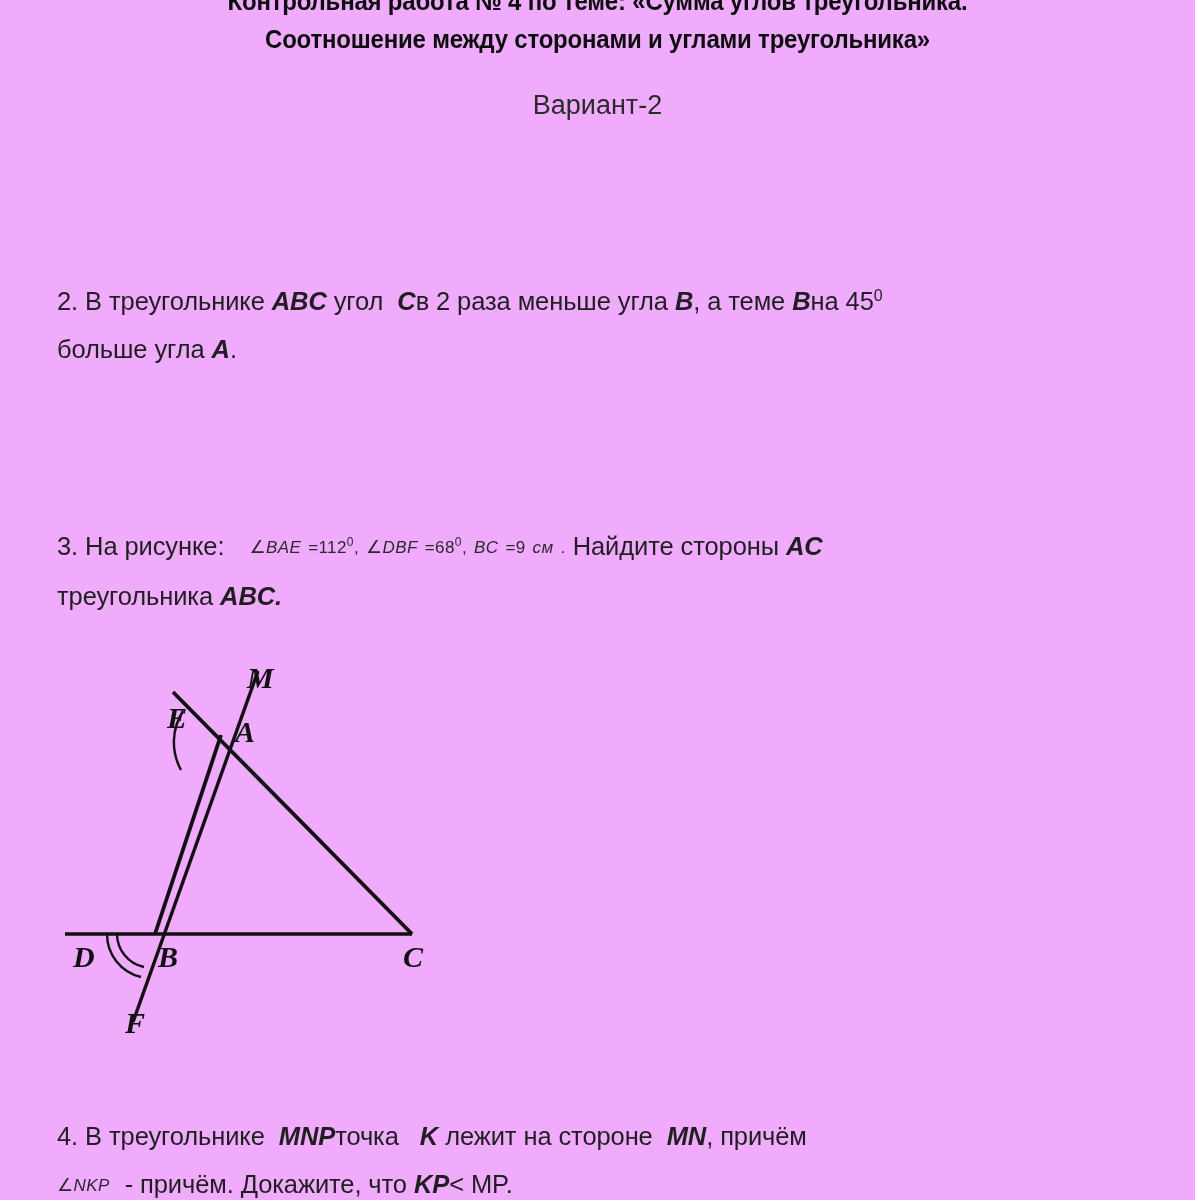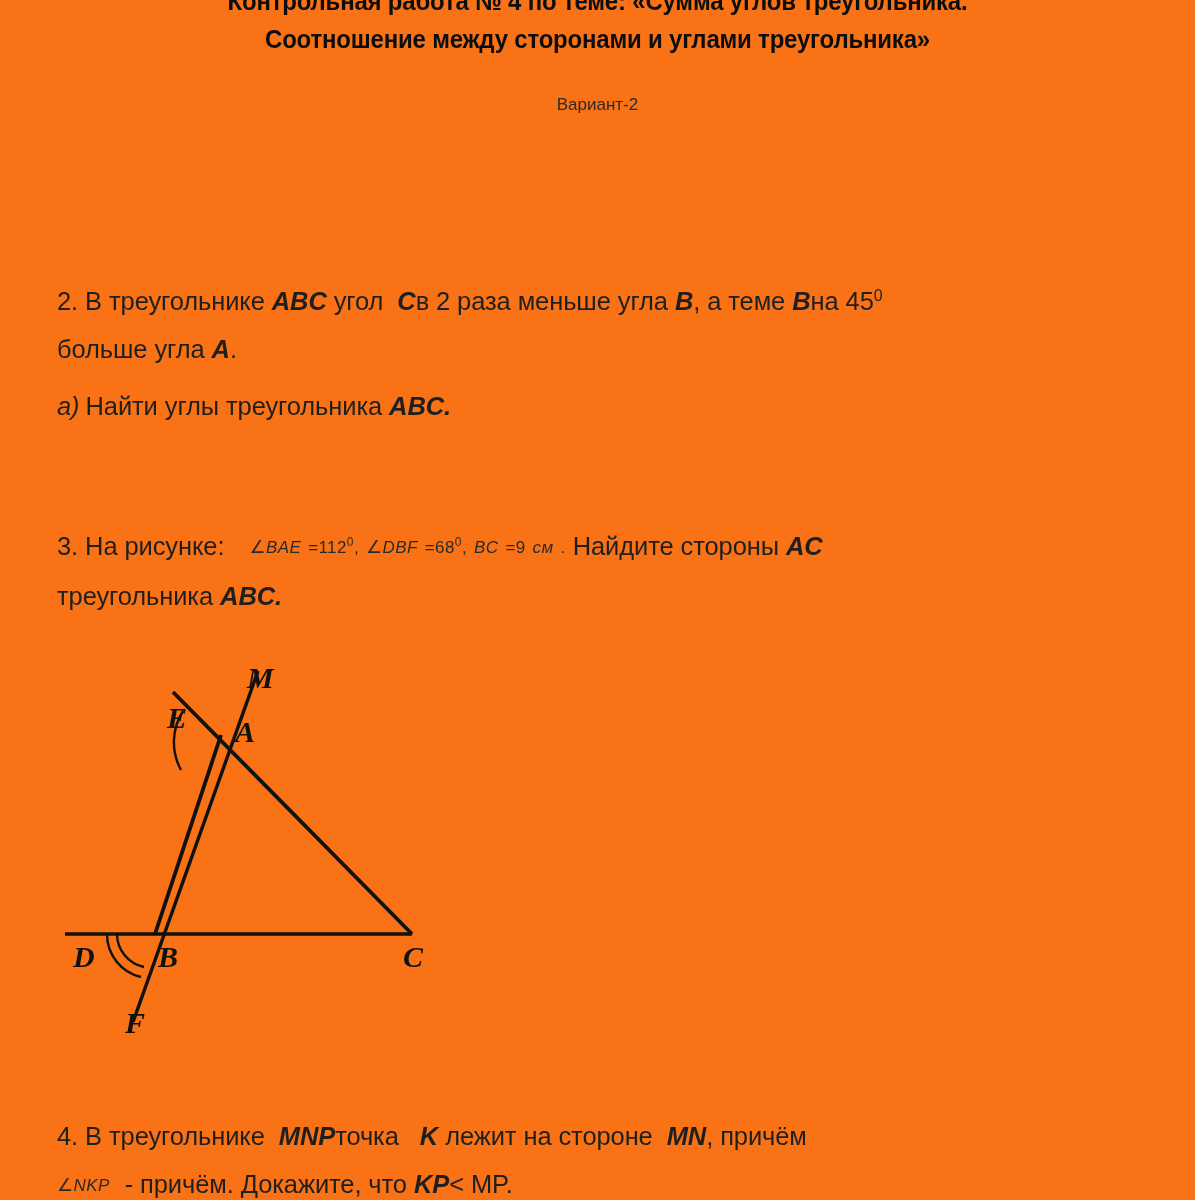--- a/index.html
+++ b/index.html
@@ -5,21 +5,21 @@
 <style>
   html, body {
     margin: 0;
     padding: 0;
     background: #ffffff;
   }
   #page {
     position: relative;
     width: 1195px;
     height: 1200px;
-    background: #f97316;
+    background: #f0abfc;
     overflow: hidden;
     font-family: "Liberation Sans", sans-serif;
     color: #1a1a1a;
     -webkit-font-smoothing: antialiased;
   }
 
   
   .title-block {
     position: absolute;
     left: 0;
@@ -36,21 +36,21 @@
     transform-origin: center center;
     color: #0d0d0d;
     white-space: nowrap;
   }
   .variant-line {
     position: absolute;
     left: 0;
     top: 88px;
     width: 1195px;
     text-align: center;
-    font-size: 17px;
+    font-size: 27px;
     line-height: 34px;
     color: #2b2b2b;
     font-weight: normal;
   }
 
   
   .para {
     position: absolute;
     left: 57px;
     width: 1090px;
@@ -131,24 +131,20 @@
     <span class="it">ABC</span>
     <span>угол</span>&nbsp;
     <span class="it">C</span><span>в 2 раза меньше угла</span>
     <span class="it">B</span><span>, а теме</span>
     <span class="it">B</span><span>на</span>
     <span>45</span><span class="sup">0</span><br>
     <span>больше угла</span>
     <span class="it">A</span><span>.</span>
   </div>
 
-  <div class="para narrow" style="top:382px;">
-    <span class="subitem-mark">а)</span><span>Найти углы треугольника</span>
-    <span class="it">ABC</span><span class="it">.</span>
-  </div>
 
 
   <div class="para" style="top:518px;">
     <span>3.</span>
     <span>На рисунке:</span>
     <span class="sp" style="display:inline-block;width:18px;"></span><span class="mathrun"><span class="ang">∠</span><span>BAE</span><span class="sp"></span><span class="num">=</span><span class="num">112</span><span class="deg">0</span><span class="num">,</span><span class="sp"></span><span class="ang">∠</span><span>DBF</span><span class="sp"></span><span class="num">=</span><span class="num">68</span><span class="deg">0</span><span class="num">,</span><span class="sp"></span><span>BC</span><span class="sp"></span><span class="num">=</span><span class="num">9</span><span class="sp"></span><span>см</span><span class="sp"></span><span class="num">.</span></span>
     <span>Найдите стороны</span>
     <span class="it">AC</span><br>
     <span>треугольника</span>
     <span class="it">ABC</span><span class="it">.</span>

